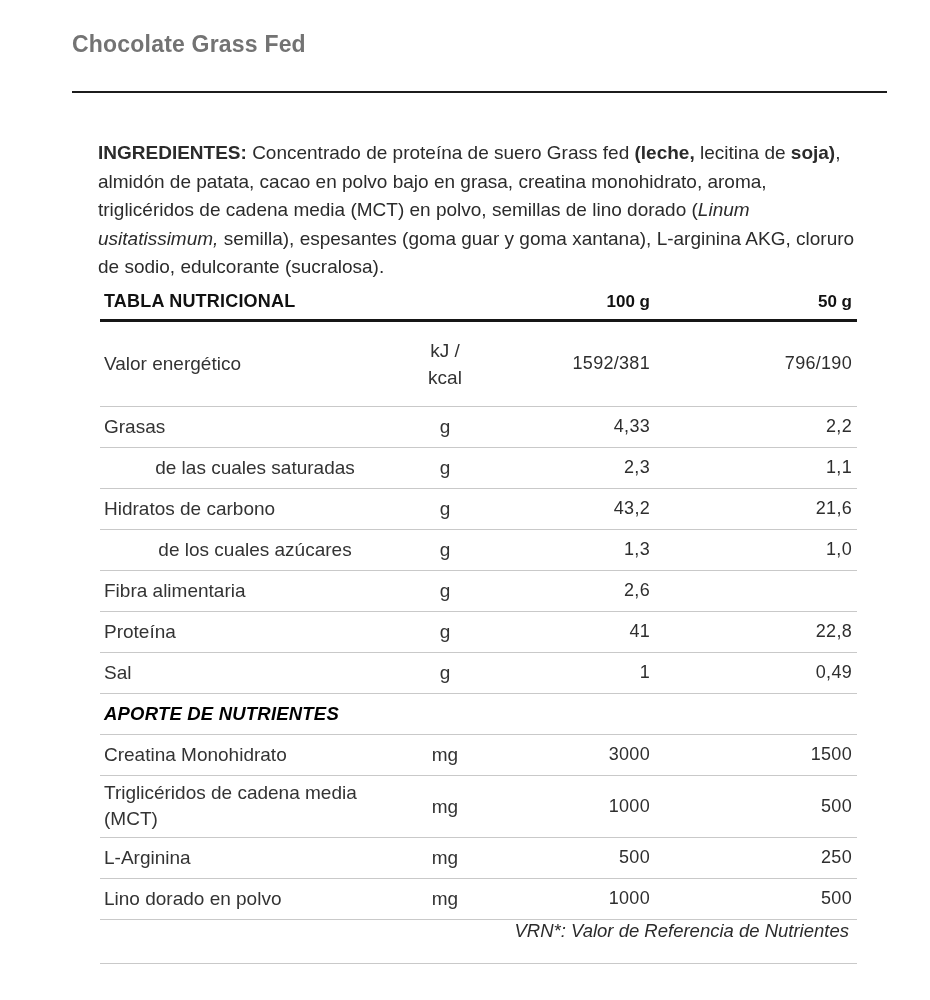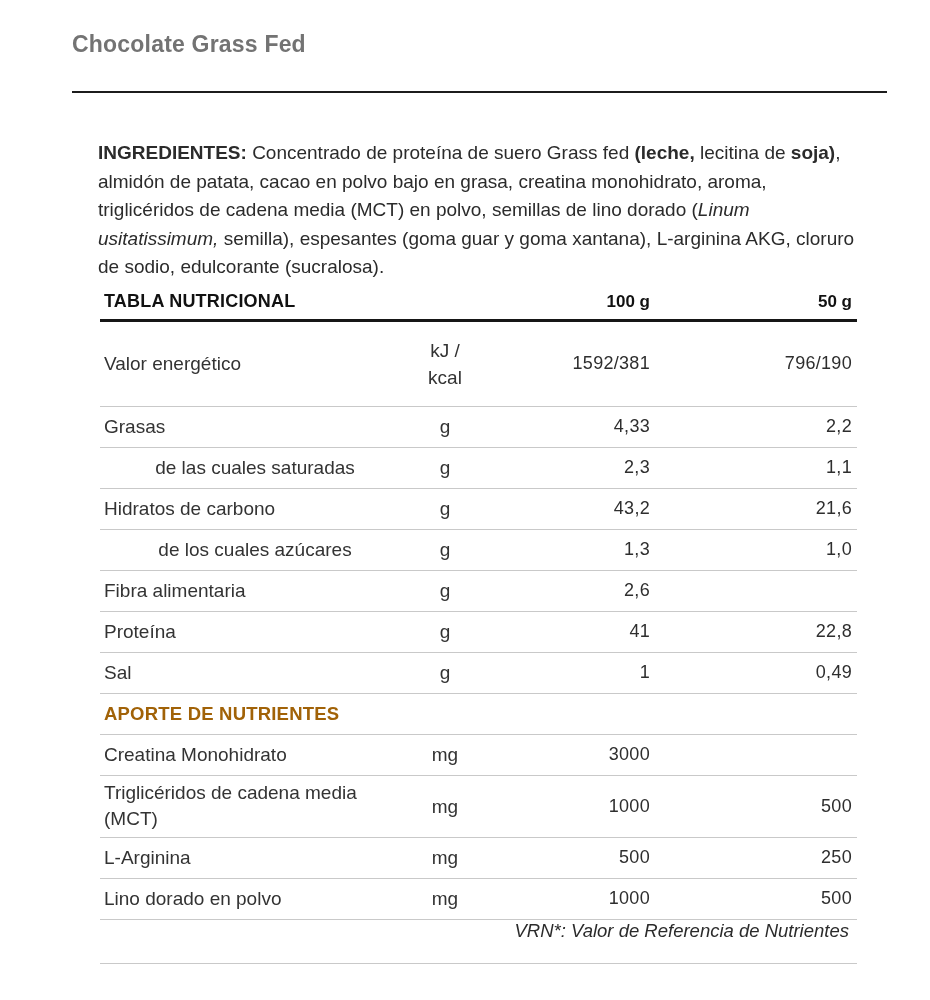--- a/index.html
+++ b/index.html
@@ -76,22 +76,22 @@
   .cell.name { font-size: 19px; color: #333; padding-left: 4px; line-height: 26px; }
   .cell.name.indent { padding-left: 30px; text-align: center; }
   .cell.unit { font-size: 19px; color: #333; text-align: center; line-height: 27px; }
   .cell.v100, .cell.v50 {
     font-size: 18px; color: #2e2e2e; text-align: right; letter-spacing: 0.3px;
   }
   .cell.v50 { padding-right: 5px; }
 
   .section-row { display: flex; align-items: center; min-height: 41px; }
   .section-title {
-    font-weight: 700; font-size: 18.5px; color: #a16207;
-    letter-spacing: 0.2px; padding-left: 4px;
+    font-weight: 700; font-size: 18.5px; color: #000000;
+    letter-spacing: 0.2px; padding-left: 4px; font-style: italic;
   }
 
   .footer-row {
     display: flex; justify-content: flex-end; align-items: flex-start;
     min-height: 44px;
   }
   .footnote {
     font-style: italic;
     font-size: 18.5px;
     color: #2b2b2b;
@@ -164,20 +164,21 @@
           <span class="cell v100">1</span>
           <span class="cell v50">0,49</span>
         </div>
         <div class="trow section-row">
           <span class="section-title">APORTE DE NUTRIENTES</span>
         </div>
         <div class="trow data-row">
           <span class="cell name">Creatina Monohidrato</span>
           <span class="cell unit">mg</span>
           <span class="cell v100">3000</span>
+          <span class="cell v50">1500</span>
         </div>
         <div class="trow data-row tall-name">
           <span class="cell name">Triglicéridos de cadena media<br>(MCT)</span>
           <span class="cell unit">mg</span>
           <span class="cell v100">1000</span>
           <span class="cell v50">500</span>
         </div>
         <div class="trow data-row">
           <span class="cell name">L-Arginina</span>
           <span class="cell unit">mg</span>

